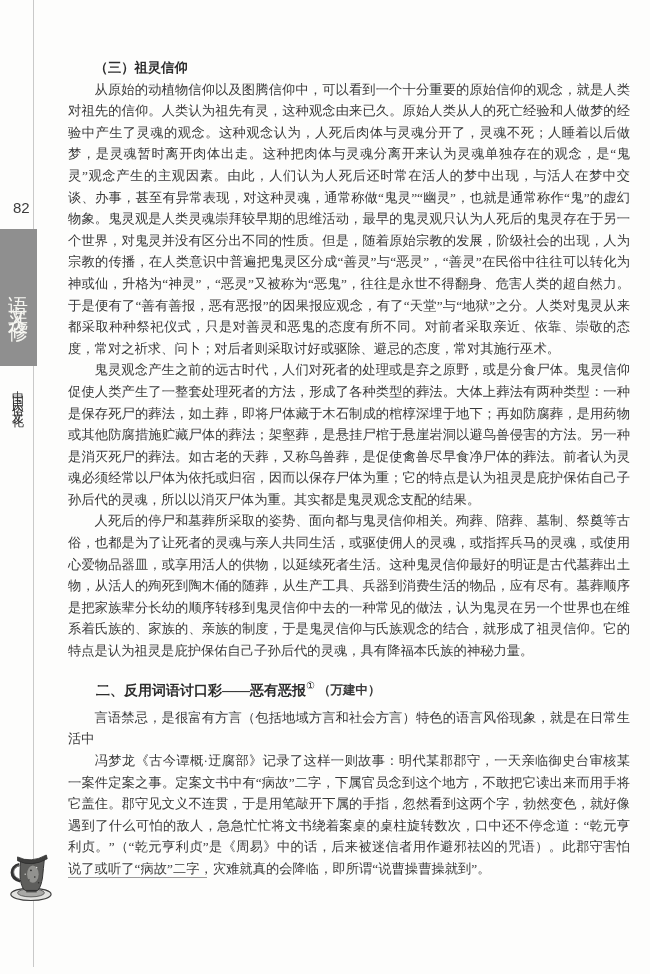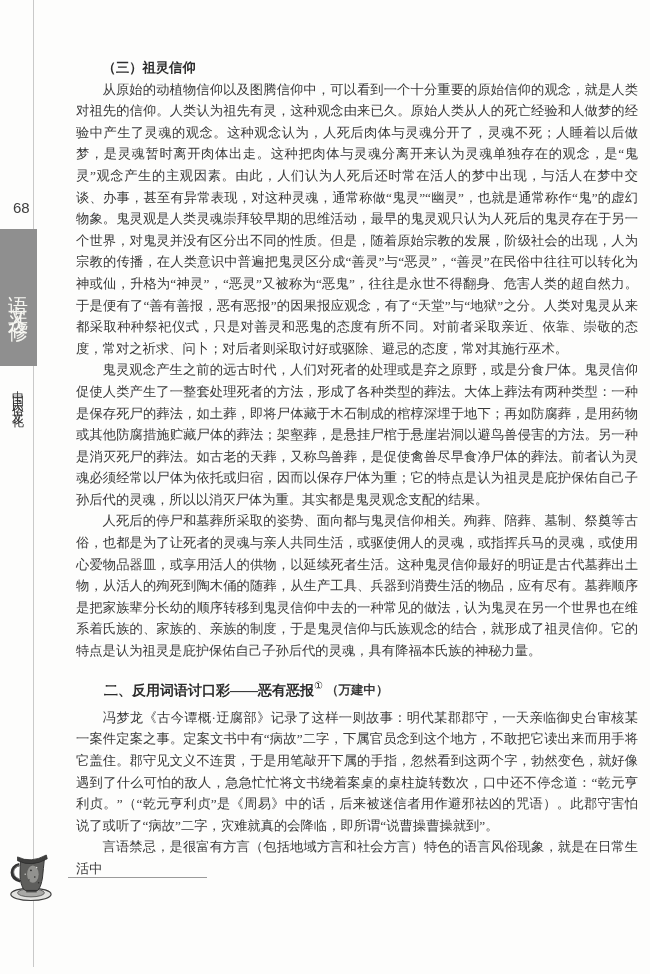--- a/index.html
+++ b/index.html
@@ -20,21 +20,21 @@
     writing-mode:vertical-rl;text-orientation:upright;
     color:#f6f6f1;font-size:20px;letter-spacing:9px;line-height:1;
   }
   .booktitle{position:absolute;left:3px;top:381px;width:30px;display:flex;justify-content:center;}
   .booktitle span{
     writing-mode:vertical-rl;text-orientation:upright;
     font-size:12px;letter-spacing:5px;color:#2f2f2f;line-height:1;
   }
   .content{
     position:absolute;left:68px;top:57px;width:562px;
-    font-size:13.3px;line-height:21.6px;text-align:justify;margin-left:8px;
+    font-size:13.3px;line-height:21.6px;text-align:justify;
   }
   .content p{margin:0;text-indent:2em;}
   .h3{font-weight:bold;text-indent:2em;color:#2c2c2c;}
   .h2{
     margin-top:13px;margin-bottom:5px;font-weight:bold;text-indent:2em;
     font-size:14px;color:#2c2c2c;
   }
   .h2 .author{font-weight:bold;font-size:12.5px;margin-left:3px;color:#3a3a3a;}
   .h2 sup{font-size:10px;font-weight:normal;}
   .fnline{position:absolute;left:68px;top:877px;width:139px;height:1px;background:#9a9a9a;}
@@ -44,41 +44,41 @@
   }
   .pitcher{position:absolute;left:7px;top:852px;width:46px;height:52px;}
 </style>
 </head>
 <body>
 
 <div class="page">
 
   <div class="vline"></div>
 
-  <div class="pagenum">68</div>
+  <div class="pagenum">82</div>
 
   <div class="seriesbox">
     <span class="series-text">语文选修</span>
   </div>
 
   <div class="booktitle">
     <span>中国民俗文化</span>
   </div>
 
   <div class="content">
     <div class="h3">（三）祖灵信仰</div>
     <p>从原始的动植物信仰以及图腾信仰中，可以看到一个十分重要的原始信仰的观念，就是人类对祖先的信仰。人类认为祖先有灵，这种观念由来已久。原始人类从人的死亡经验和人做梦的经验中产生了灵魂的观念。这种观念认为，人死后肉体与灵魂分开了，灵魂不死；人睡着以后做梦，是灵魂暂时离开肉体出走。这种把肉体与灵魂分离开来认为灵魂单独存在的观念，是“鬼灵”观念产生的主观因素。由此，人们认为人死后还时常在活人的梦中出现，与活人在梦中交谈、办事，甚至有异常表现，对这种灵魂，通常称做“鬼灵”“幽灵”，也就是通常称作“鬼”的虚幻物象。鬼灵观是人类灵魂崇拜较早期的思维活动，最早的鬼灵观只认为人死后的鬼灵存在于另一个世界，对鬼灵并没有区分出不同的性质。但是，随着原始宗教的发展，阶级社会的出现，人为宗教的传播，在人类意识中普遍把鬼灵区分成“善灵”与“恶灵”，“善灵”在民俗中往往可以转化为神或仙，升格为“神灵”，“恶灵”又被称为“恶鬼”，往往是永世不得翻身、危害人类的超自然力。于是便有了“善有善报，恶有恶报”的因果报应观念，有了“天堂”与“地狱”之分。人类对鬼灵从来都采取种种祭祀仪式，只是对善灵和恶鬼的态度有所不同。对前者采取亲近、依靠、崇敬的态度，常对之祈求、问卜；对后者则采取讨好或驱除、避忌的态度，常对其施行巫术。</p>
     <p>鬼灵观念产生之前的远古时代，人们对死者的处理或是弃之原野，或是分食尸体。鬼灵信仰促使人类产生了一整套处理死者的方法，形成了各种类型的葬法。大体上葬法有两种类型：一种是保存死尸的葬法，如土葬，即将尸体藏于木石制成的棺椁深埋于地下；再如防腐葬，是用药物或其他防腐措施贮藏尸体的葬法；架壑葬，是悬挂尸棺于悬崖岩洞以避鸟兽侵害的方法。另一种是消灭死尸的葬法。如古老的天葬，又称鸟兽葬，是促使禽兽尽早食净尸体的葬法。前者认为灵魂必须经常以尸体为依托或归宿，因而以保存尸体为重；它的特点是认为祖灵是庇护保佑自己子孙后代的灵魂，所以以消灭尸体为重。其实都是鬼灵观念支配的结果。</p>
     <p>人死后的停尸和墓葬所采取的姿势、面向都与鬼灵信仰相关。殉葬、陪葬、墓制、祭奠等古俗，也都是为了让死者的灵魂与亲人共同生活，或驱使佣人的灵魂，或指挥兵马的灵魂，或使用心爱物品器皿，或享用活人的供物，以延续死者生活。这种鬼灵信仰最好的明证是古代墓葬出土物，从活人的殉死到陶木俑的随葬，从生产工具、兵器到消费生活的物品，应有尽有。墓葬顺序是把家族辈分长幼的顺序转移到鬼灵信仰中去的一种常见的做法，认为鬼灵在另一个世界也在维系着氏族的、家族的、亲族的制度，于是鬼灵信仰与氏族观念的结合，就形成了祖灵信仰。它的特点是认为祖灵是庇护保佑自己子孙后代的灵魂，具有降福本氏族的神秘力量。</p>
 
     <div class="h2">
       <span>二、反用词语讨口彩——恶有恶报</span><sup>①</sup><span class="author">（万建中）</span>
     </div>
+    <p>言语禁忌，是很富有方言（包括地域方言和社会方言）特色的语言风俗现象，就是在日常生活中</p>
     <p>冯梦龙《古今谭概·迂腐部》记录了这样一则故事：明代某郡郡守，一天亲临御史台审核某一案件定案之事。定案文书中有“病故”二字，下属官员念到这个地方，不敢把它读出来而用手将它盖住。郡守见文义不连贯，于是用笔敲开下属的手指，忽然看到这两个字，勃然变色，就好像遇到了什么可怕的敌人，急急忙忙将文书绕着案桌的桌柱旋转数次，口中还不停念道：“乾元亨利贞。”（“乾元亨利贞”是《周易》中的话，后来被迷信者用作避邪祛凶的咒语）。此郡守害怕说了或听了“病故”二字，灾难就真的会降临，即所谓“说曹操曹操就到”。</p>
-    <p>言语禁忌，是很富有方言（包括地域方言和社会方言）特色的语言风俗现象，就是在日常生活中</p>
   </div>
 
   <div class="fnline"></div>
 
   <svg class="pitcher" viewBox="0 0 48 52">
 
     <ellipse cx="25" cy="43" rx="21" ry="6.5" fill="#e2e2e0" stroke="#3c3c3c" stroke-width="1.2"></ellipse>
     <ellipse cx="25" cy="41.5" rx="14" ry="4.2" fill="#a8a8a6" stroke="#454545" stroke-width="0.8"></ellipse>
 
     <rect x="20" y="37" width="11" height="4" fill="#474747"></rect>

